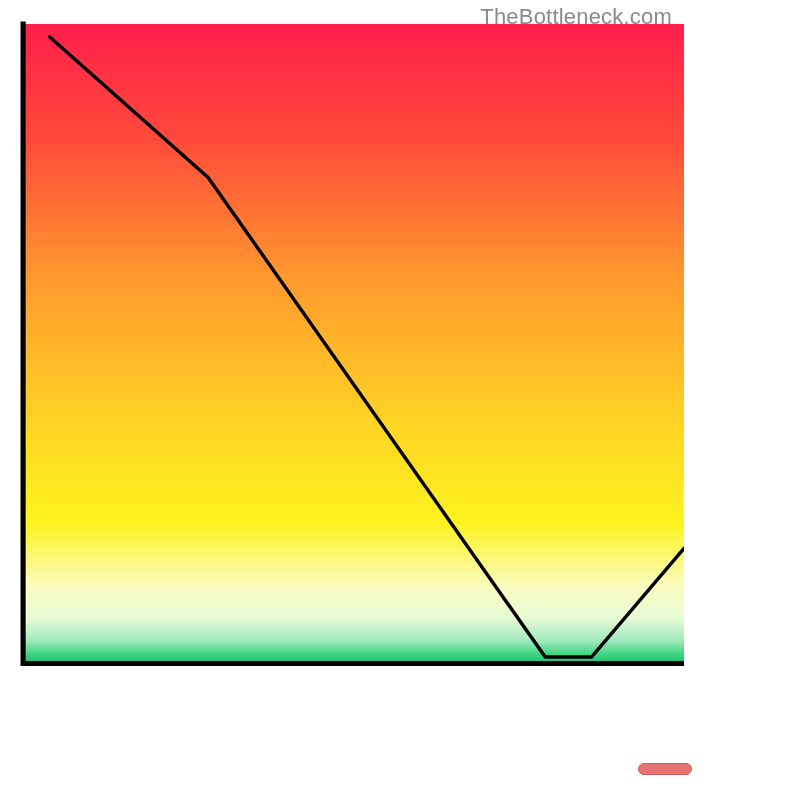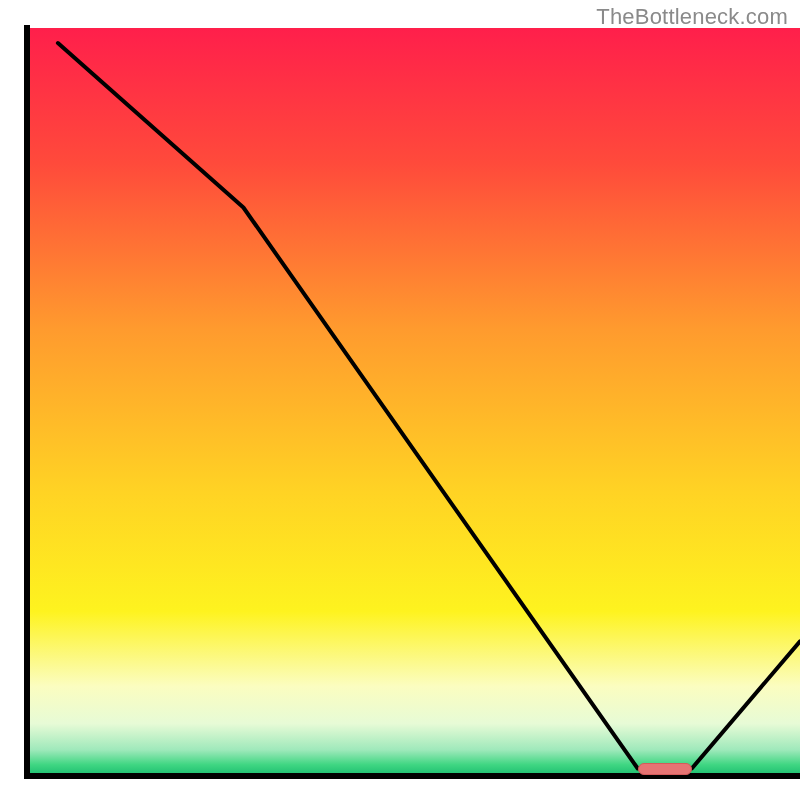--- a/index.html
+++ b/index.html
@@ -5,21 +5,21 @@
   html, body {
     margin: 0;
     padding: 0;
     width: 800px;
     height: 800px;
     background: #ffffff;
     font-family: Arial, Helvetica, sans-serif;
   }
   .wrap {
     position: relative;
-    width: 800px;
+    width: 684px;
     height: 800px;
   }
   .attribution {
     position: absolute;
     top: 4px;
     right: 12px;
     font-size: 22px;
     color: #8a8a8a;
     font-weight: 500;
     letter-spacing: 0.2px;

